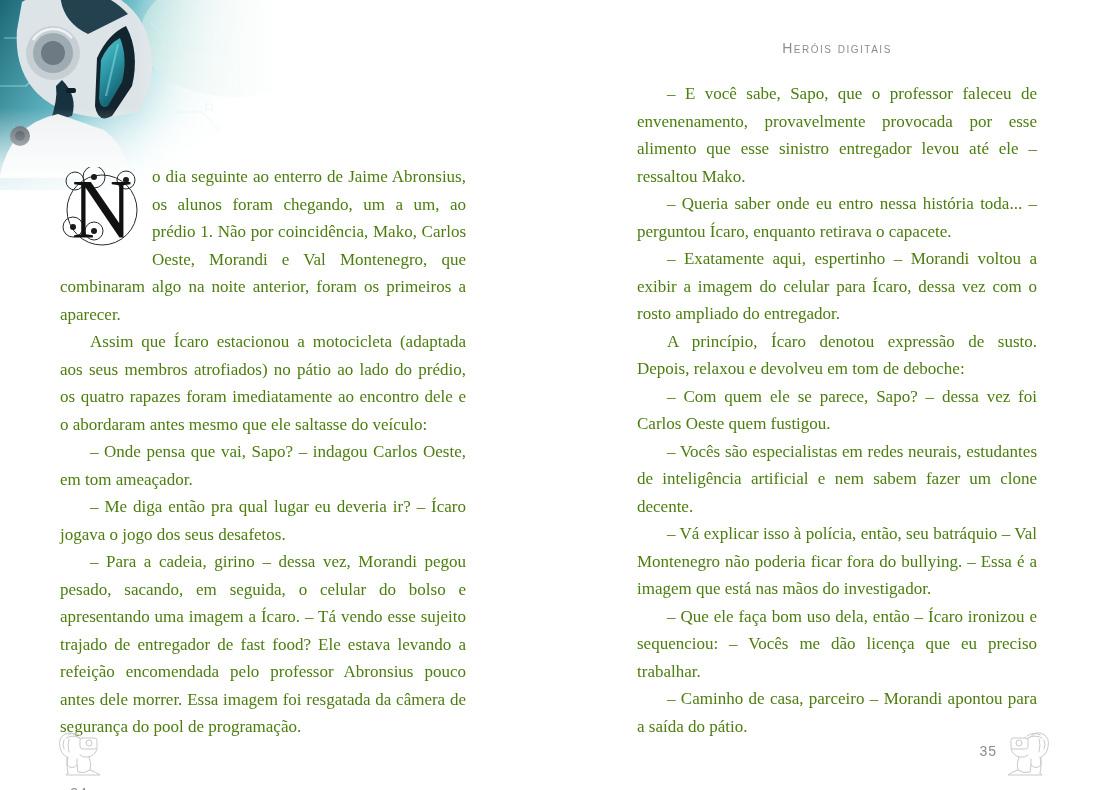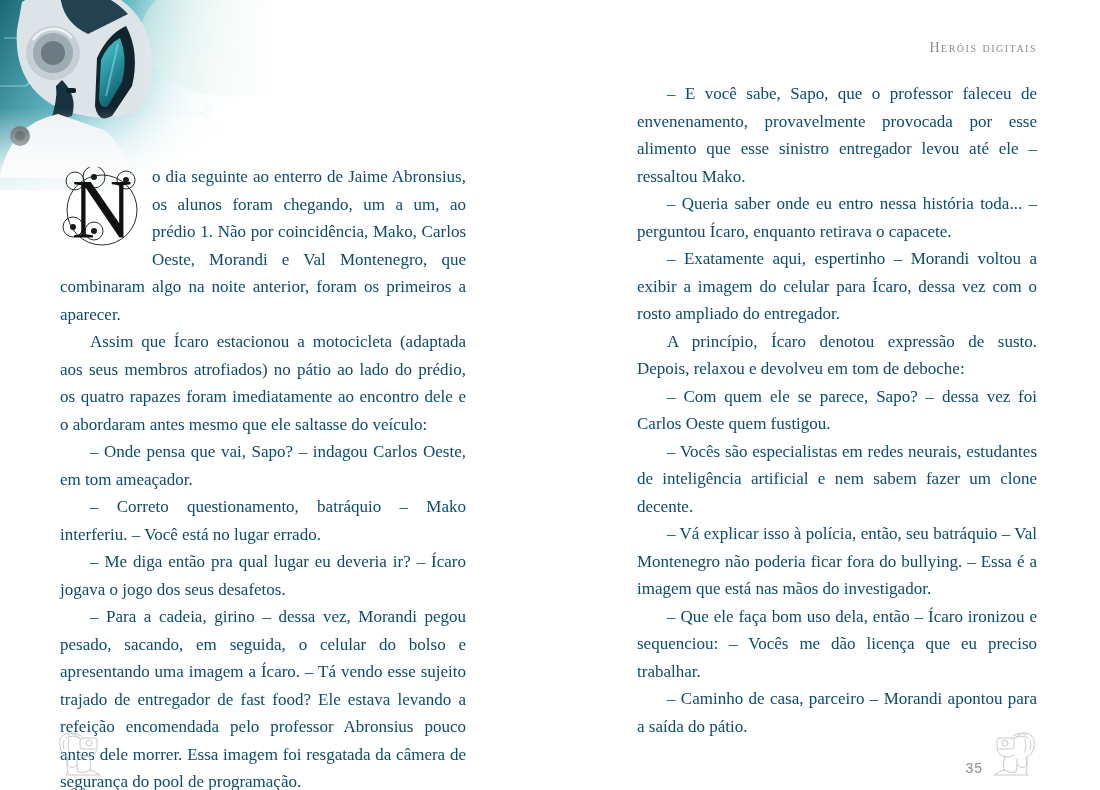--- a/index.html
+++ b/index.html
@@ -14,43 +14,43 @@
   .page-left{position:absolute;left:60px;top:163px;width:406px;}
   .page-right{position:absolute;left:637px;top:40px;width:400px;}
   .chapter-heading{
     margin:0 0 20px 0;font-weight:400;
     font-family:"Liberation Sans","DejaVu Sans",sans-serif;
     font-size:29px;line-height:36px;letter-spacing:1px;
   }
   .ch-num{color:#3d3d3d;}
   .ch-title{color:#9a9a9a;}
   .running-header{
-    text-align:right;margin:0 0 24px 0;
-    font-family:Liberation Serif, serif;
+    text-align:center;margin:0 0 24px 0;
+    font-family:Liberation Sans, sans-serif;
     font-variant:small-caps;letter-spacing:1.5px;
     font-size:14px;color:#8d8d8d;
   }
   .body-text p{
-    margin:0;font-size:17px;line-height:27.5px;color:#0c4a6e;
+    margin:0;font-size:17px;line-height:27.5px;color:#4d7c0f;
     text-align:justify;
   }
   .body-text p.para{text-indent:30px;}
   .opening{text-indent:0;}
   .dropcap{
     float:left;width:84px;height:82px;margin:4px 8px 0 0;
   }
   .dropcap svg{display:block;width:100%;height:100%;}
   
   .footer{
     position:absolute;top:726px;display:flex;align-items:center;gap:9px;
     font-family:"Liberation Sans","DejaVu Sans",sans-serif;
     font-size:14px;color:#8d8d8d;letter-spacing:1px;
   }
   .footer-left{left:56px;flex-direction:column;}
-  .footer-right{right:62px;align-items:flex-end;}
+  .footer-right{right:48px;}
   .f-icon{width:46px;height:50px;display:inline-block;}
   .f-icon svg{display:block;width:100%;height:100%;}
   .f-icon.mirror svg{transform:scaleX(-1);}
 </style>
 </head>
 <body>
 
 <div class="hero">
   <svg viewBox="0 0 320 240" xmlns="http://www.w3.org/2000/svg">
     <defs>
@@ -139,21 +139,20 @@
           <circle cx="34" cy="10" r="3"></circle>
           <circle cx="66" cy="13" r="3"></circle>
           <circle cx="13" cy="60" r="3"></circle>
           <circle cx="34" cy="64" r="3"></circle>
         </g>
         <text x="42" y="71" text-anchor="middle" font-family="Liberation Serif, DejaVu Serif, serif" font-size="84" fill="#111111">N</text>
       </svg>
         </span><span>o dia seguinte ao enterro de Jaime Abronsius, os alunos foram chegando, um a um, ao prédio 1. Não por coincidência, Mako, Carlos Oeste, Morandi e Val Montenegro, que combinaram algo na noite anterior, foram os primeiros a aparecer.</span></p>
     <p class="para">Assim que Ícaro estacionou a motocicleta (adaptada aos seus membros atrofiados) no pátio ao lado do prédio, os quatro rapazes foram imediatamente ao encontro dele e o abordaram antes mesmo que ele saltasse do veículo:</p>
       <p class="para">– Onde pensa que vai, Sapo? – indagou Carlos Oeste, em tom ameaçador.</p>
-      <p class="para">– Correto questionamento, batráquio – Mako interferiu. – Você está no lugar errado.</p>
       <p class="para">– Me diga então pra qual lugar eu deveria ir? – Ícaro jogava o jogo dos seus desafetos.</p>
       <p class="para">– Para a cadeia, girino – dessa vez, Morandi pegou pesado, sacando, em seguida, o celular do bolso e apresentando uma imagem a Ícaro. – Tá vendo esse sujeito trajado de entregador de fast food? Ele estava levando a refeição encomendada pelo professor Abronsius pouco antes dele morrer. Essa imagem foi resgatada da câmera de segurança do pool de programação.</p>
   </div>
 </div>
 
 <div class="page-right">
   <div class="running-header">Heróis digitais</div>
   <div class="body-text">
     <p class="para">– E você sabe, Sapo, que o professor faleceu de envenenamento, provavelmente provocada por esse alimento que esse sinistro entregador levou até ele – ressaltou Mako.</p>
       <p class="para">– Queria saber onde eu entro nessa história toda... – perguntou Ícaro, enquanto retirava o capacete.</p>

